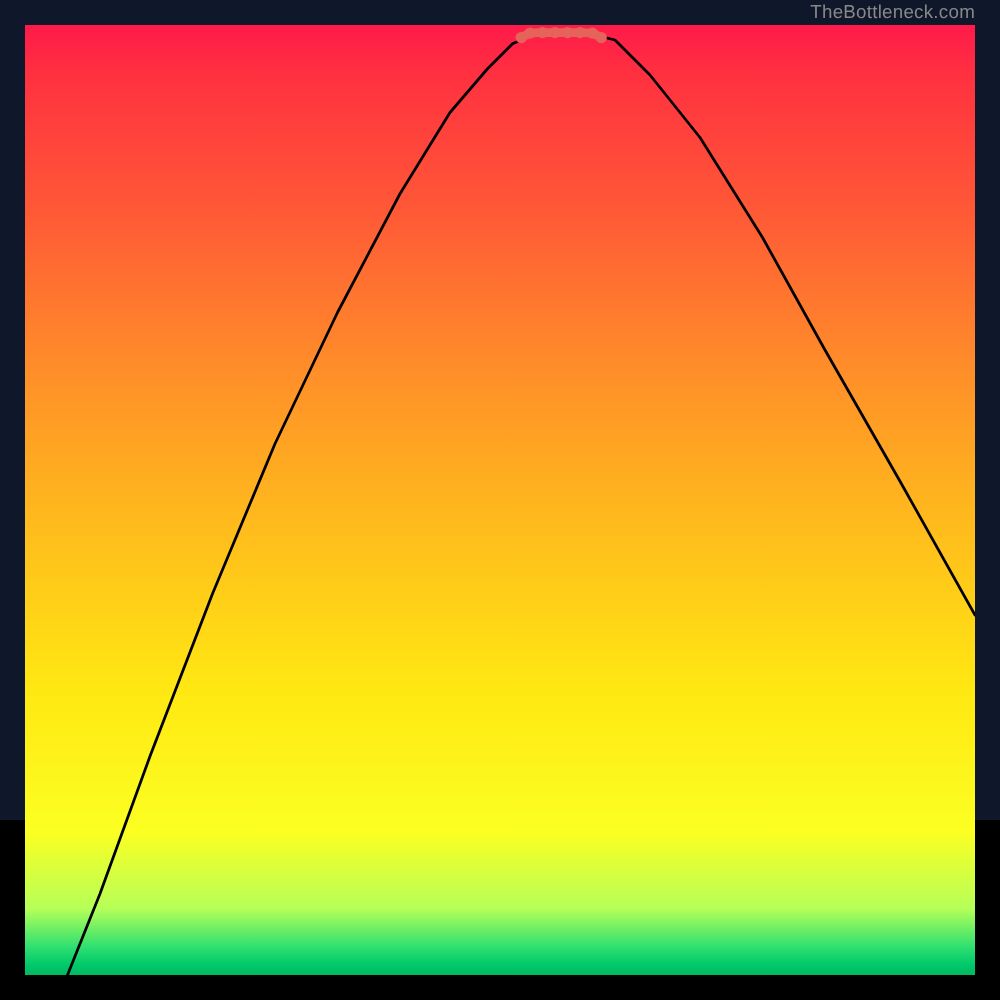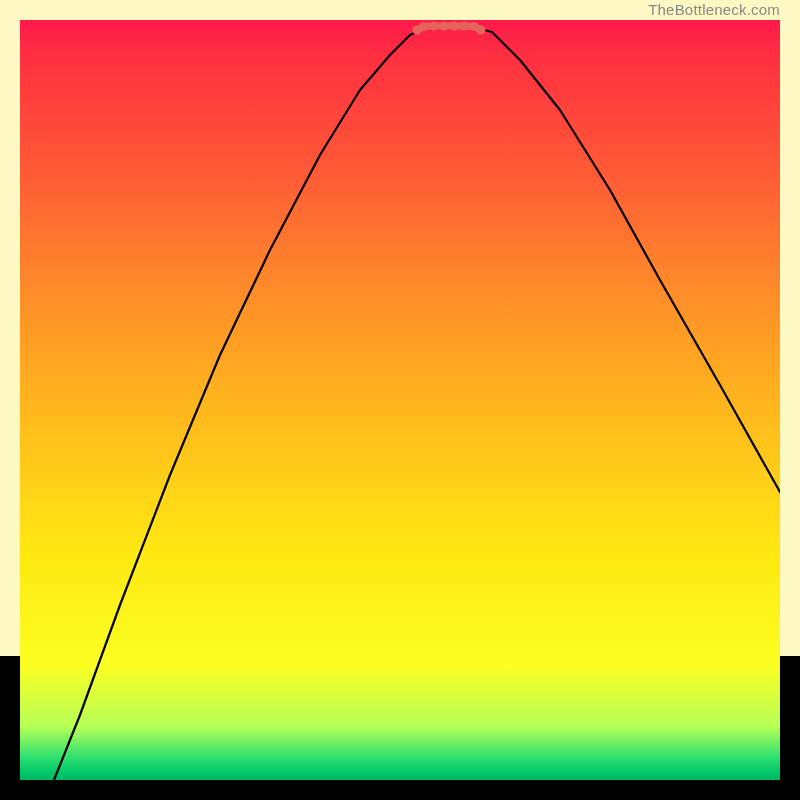--- a/index.html
+++ b/index.html
@@ -9,21 +9,21 @@
     height: 800px;
     background: #000000;
     overflow: hidden;
   }
   .frame {
     position: absolute;
     top: 0;
     left: 0;
     width: 800px;
     height: 656px;
-    background: #fef9c3;
+    background: #0f172a;
   }
   .plot-area {
     position: absolute;
     left: 20px;
     top: 20px;
     width: 760px;
     height: 760px;
     overflow: hidden;
   }
   .gradient {

